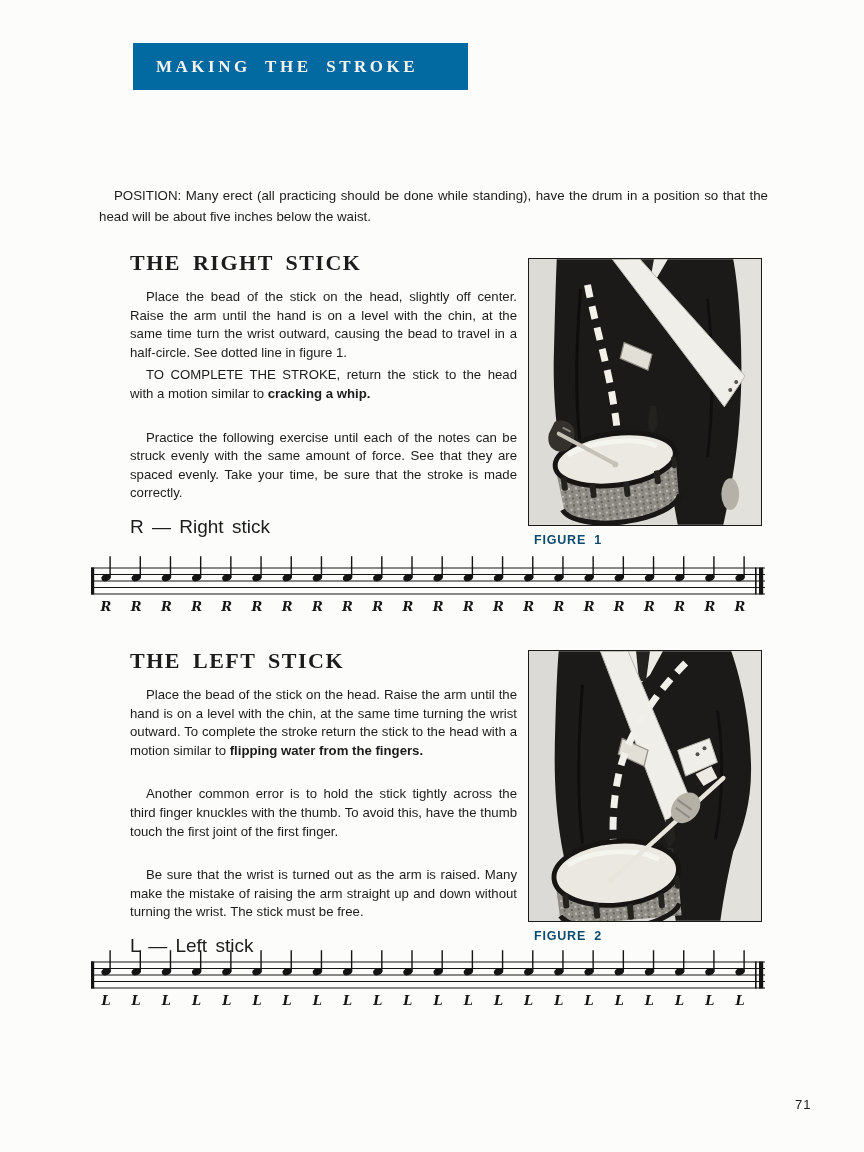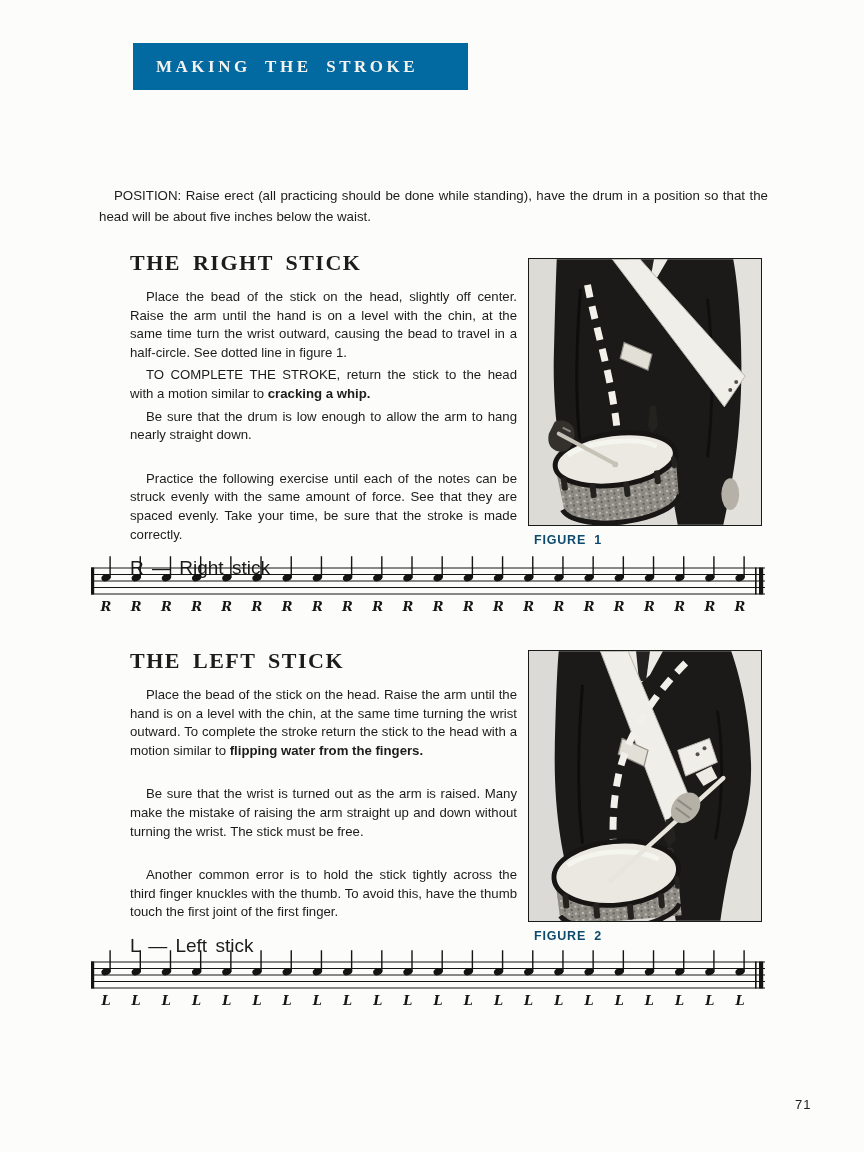--- a/index.html
+++ b/index.html
@@ -58,27 +58,26 @@
 </style>
 </head>
 <body>
 
 <div class="page">
 
   <div class="banner">
     <span class="banner-title">MAKING THE STROKE</span>
   </div>
 
-  <p class="intro">POSITION: Raise erect (all practicing should be done while standing), have the drum in a position so that the head will be about five inches below the waist.</p>
+  <p class="intro">POSITION: Many erect (all practicing should be done while standing), have the drum in a position so that the head will be about five inches below the waist.</p>
 
   <div class="col col-1">
     <div class="sec-heading">THE RIGHT STICK</div>
     <p><span>Place the bead of the stick on the head, slightly off center. Raise the arm until the hand is on a level with the chin, at the same time turn the wrist outward, causing the bead to travel in a half-circle. See dotted line in figure 1.</span></p>
     <p><span>TO COMPLETE THE STROKE, return the stick to the head with a motion similar to </span><b>cracking a whip.</b></p>
-    <p><span>Be sure that the drum is low enough to allow the arm to hang nearly straight down.</span></p>
     <p class="space-before"><span>Practice the following exercise until each of the notes can be struck evenly with the same amount of force. See that they are spaced evenly. Take your time, be sure that the stroke is made correctly.</span></p>
     <div class="legend">R — Right stick</div>
   </div>
 
   <div class="figure figure-1">
     <svg class="photo" width="234" height="268" viewBox="0 0 234 268">
       <defs>
         <pattern id="speck1" width="7" height="7" patternUnits="userSpaceOnUse">
           <rect width="7" height="7" fill="#908d87"></rect>
           <circle cx="2" cy="2" r="1.1" fill="#cac7c0"></circle>
@@ -200,22 +199,22 @@
       <rect x="625.2095238095238" y="2.25" width="1.4" height="21.5" fill="#141414"></rect>
       <text x="621.8095238095239" y="57" text-anchor="middle" class="stick-label">R</text>
       <ellipse cx="652" cy="23.75" rx="4.7" ry="3.4" fill="#141414" transform="rotate(-18 652 23.75)"></ellipse>
       <rect x="655.4" y="2.25" width="1.4" height="21.5" fill="#141414"></rect>
       <text x="652" y="57" text-anchor="middle" class="stick-label">R</text>
     </svg>
 
   <div class="col col-2">
     <div class="sec-heading">THE LEFT STICK</div>
     <p><span>Place the bead of the stick on the head. Raise the arm until the hand is on a level with the chin, at the same time turning the wrist outward. To complete the stroke return the stick to the head with a motion similar to </span><b>flipping water from the fingers.</b></p>
+    <p class="space-before"><span>Another common error is to hold the stick tightly across the third finger knuckles with the thumb. To avoid this, have the thumb touch the first joint of the first finger.</span></p>
     <p class="space-before"><span>Be sure that the wrist is turned out as the arm is raised. Many make the mistake of raising the arm straight up and down without turning the wrist. The stick must be free.</span></p>
-    <p class="space-before"><span>Another common error is to hold the stick tightly across the third finger knuckles with the thumb. To avoid this, have the thumb touch the first joint of the first finger.</span></p>
     <div class="legend">L — Left stick</div>
   </div>
 
   <div class="figure figure-2">
     <svg class="photo" width="234" height="272" viewBox="0 0 234 272">
       <defs>
         <pattern id="speck2" width="7" height="7" patternUnits="userSpaceOnUse">
           <rect width="7" height="7" fill="#908d87"></rect>
           <circle cx="2" cy="2" r="1.1" fill="#cac7c0"></circle>
           <circle cx="5" cy="5" r="0.9" fill="#4e4c48"></circle>

